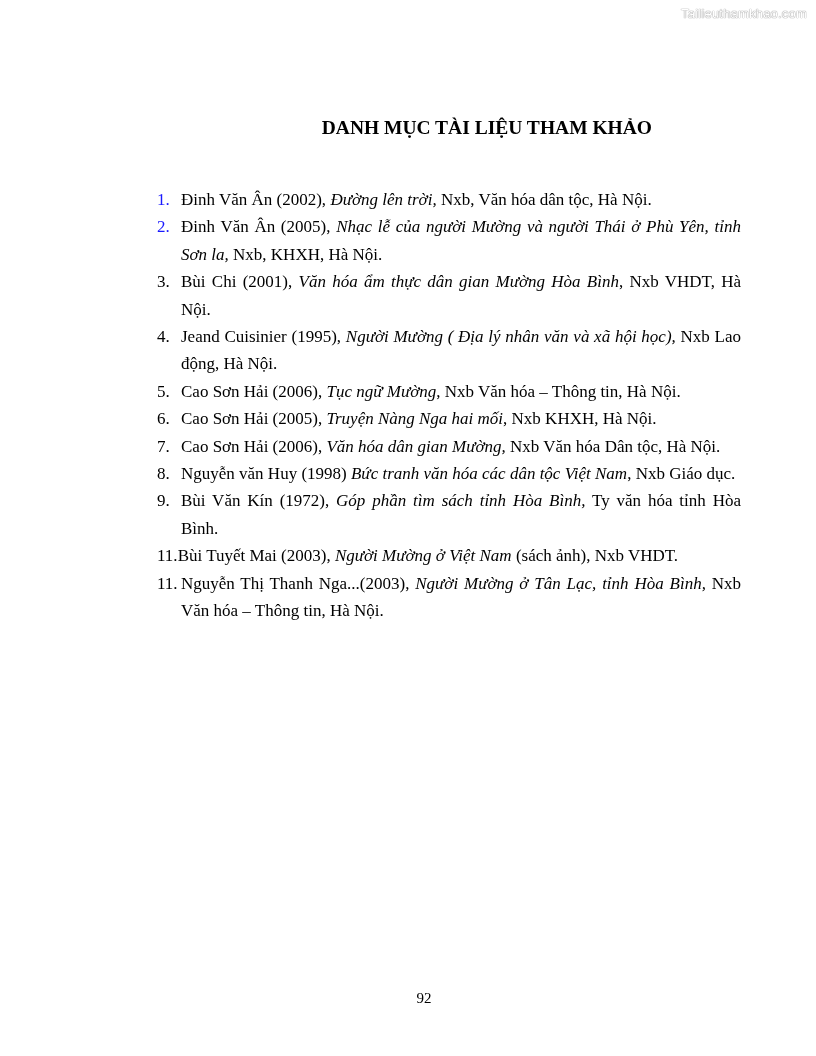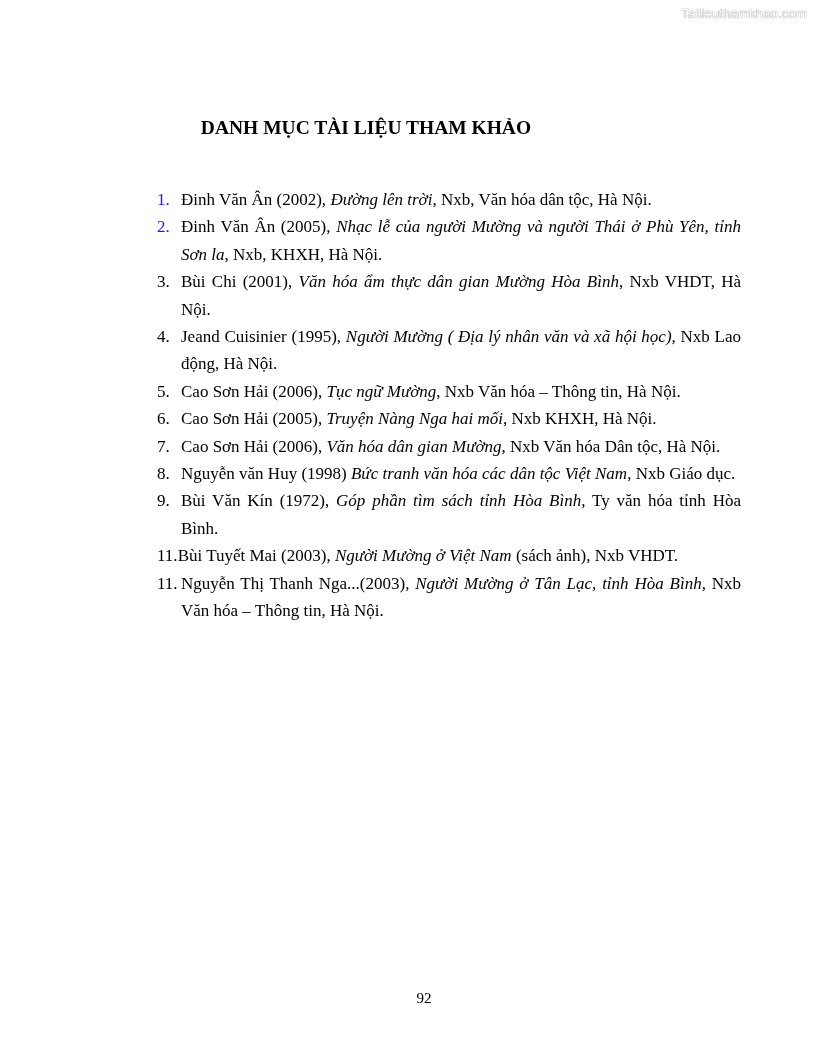--- a/index.html
+++ b/index.html
@@ -10,21 +10,21 @@
   }
   .watermark {
     position: absolute; top: 6px; right: 9px;
     font-family: "Liberation Sans", "DejaVu Sans", sans-serif;
     font-size: 13px; color: #fff;
     text-shadow: 0 0 1px #888, 0 0 1px #888;
     letter-spacing: 0.2px;
   }
   .title {
     position: absolute; top: 117px; left: 0; width: 652px;
-    text-align: center; font-weight: bold; font-size: 19.5px; padding-left: 40px;
+    text-align: right; font-weight: bold; font-size: 19.5px;
   }
   .refs {
     position: absolute; top: 186px; left: 157px; width: 584px;
     font-size: 17px; line-height: 27.4px;
   }
   .ref { position: relative; padding-left: 24px; text-align: justify; }
   .ref .num { position: absolute; left: 0; top: 0; }
   .ref .num.blue { color: #1a1aff; }
   .ref .num.ital { font-style: italic; }
   em { font-style: italic; }

